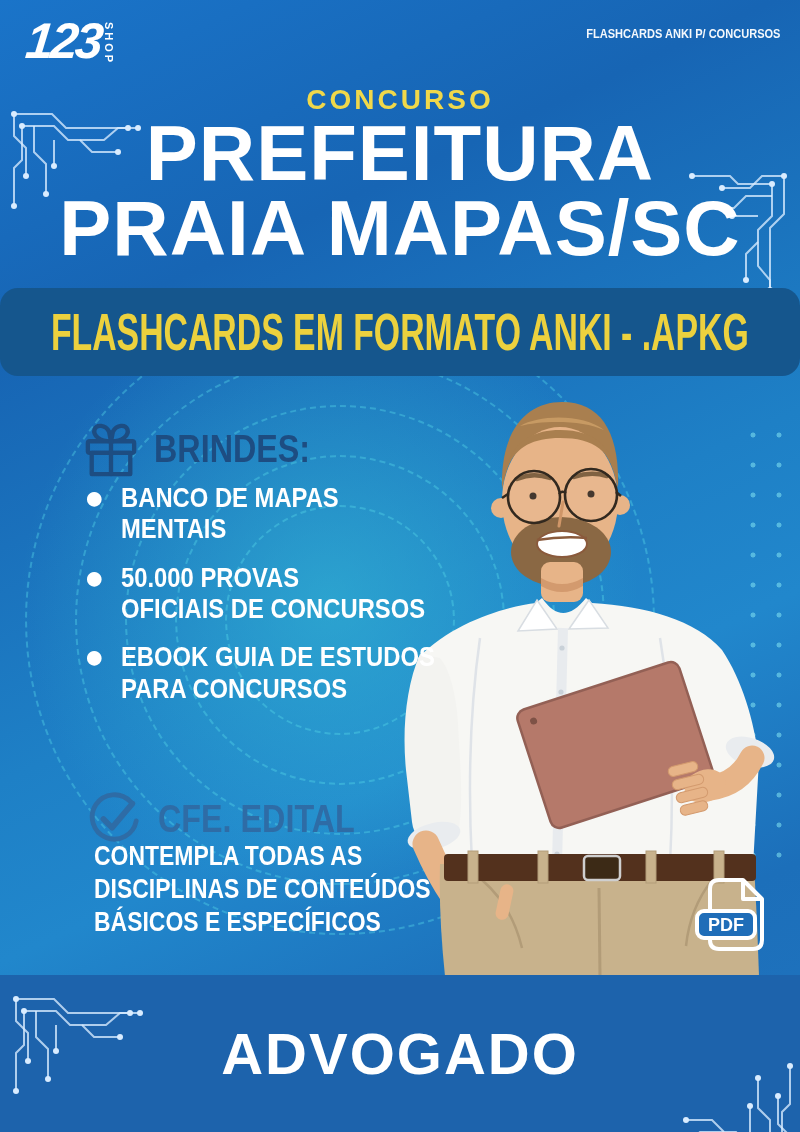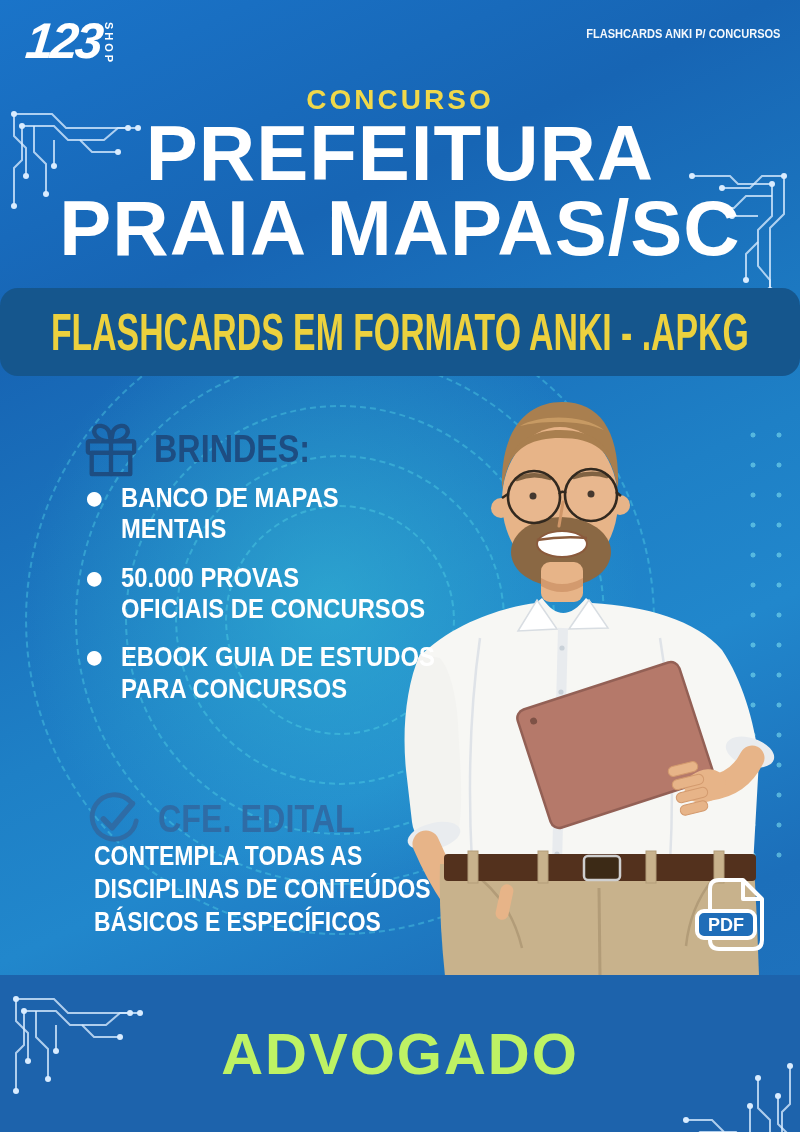--- a/index.html
+++ b/index.html
@@ -48,21 +48,21 @@
   .edital-head .head-label{color:#2e6ca6;}
   .edital-text{position:absolute;left:94px;top:840px;z-index:3;color:#fff;font-size:27px;font-weight:bold;
     line-height:1.22;white-space:pre-line;display:inline-block;transform:scaleX(.85);transform-origin:0 0;}
   
   .person{position:absolute;left:360px;top:386px;z-index:2;pointer-events:none;}
   
   .pdf{position:absolute;left:693px;top:874px;z-index:3;}
   
   .footer{position:absolute;left:0;top:975px;width:800px;height:157px;background:#1d63ac;z-index:4;
     display:flex;align-items:center;justify-content:center;overflow:hidden;}
-  .footer-role{color:#bef264;font-size:58px;font-weight:bold;letter-spacing:2px;z-index:6;position:relative;}
+  .footer-role{color:#ffffff;font-size:58px;font-weight:bold;letter-spacing:2px;z-index:6;position:relative;}
   .footer .deco{z-index:5;}
 </style>
 </head>
 <body>
 
 <div class="poster">
 
   <svg width="0" height="0" style="position:absolute" aria-hidden="true">
     <defs>
       <g id="cir" fill="none" stroke="#d9ecff" stroke-opacity=".78" stroke-width="2">

